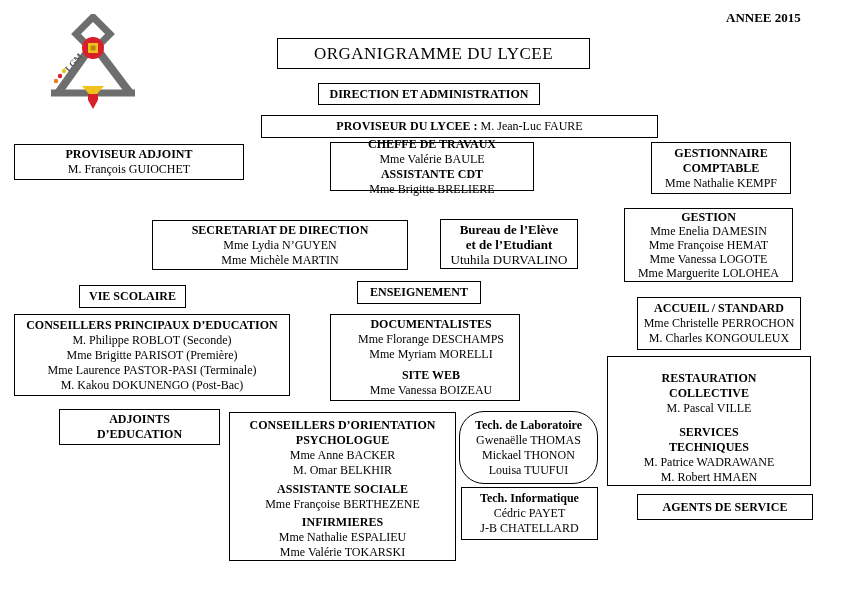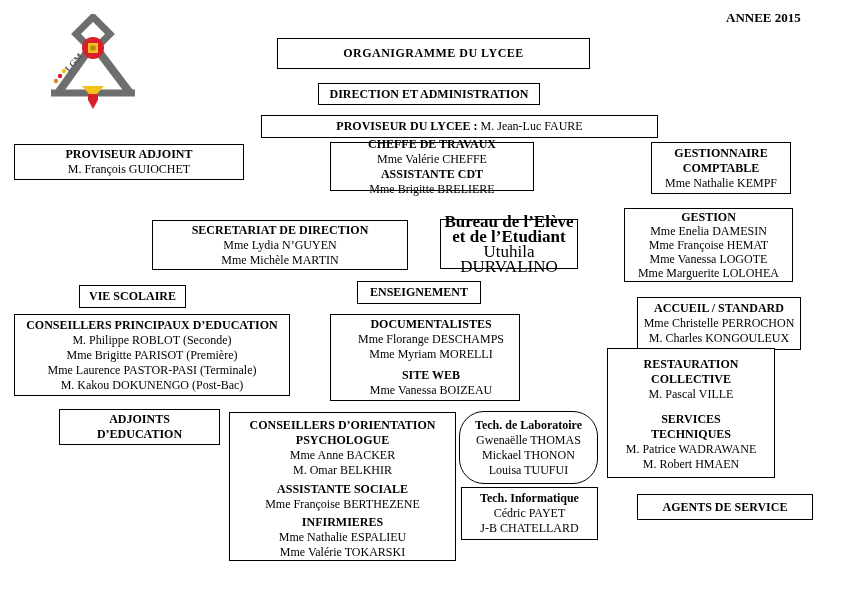--- a/index.html
+++ b/index.html
@@ -20,21 +20,21 @@
     display:flex;
     flex-direction:column;
     justify-content:center;
     font-size:12px;
     line-height:15px;
   }
   .box .b{font-weight:bold;}
   .gap6{height:6px;}
   .gap10{height:10px;}
   #main-title{
-    font-size:12px;font-weight:bold;letter-spacing:0.5px;
+    font-size:17px;font-weight:normal;letter-spacing:0.5px;
   }
   #year{
     position:absolute;top:10px;left:726px;
     font-size:13px;font-weight:bold;
   }
   #logo{position:absolute;left:38px;top:14px;}
 </style>
 </head>
 <body>
 
@@ -83,38 +83,38 @@
     </div>
   </div>
 
   <div class="box" style="left:14px;top:144px;width:230px;height:36px;align-items:center;">
     <div class="b">PROVISEUR ADJOINT</div>
     <div>M. François GUIOCHET</div>
   </div>
 
   <div class="box" style="left:318px;top:142px;width:204px;height:49px;margin-left:12px;">
     <div class="b">CHEFFE DE TRAVAUX</div>
-    <div>Mme Valérie CHEFFE</div>
+    <div>Mme Valérie BAULE</div>
     <div class="b">ASSISTANTE CDT</div>
     <div>Mme Brigitte BRELIERE</div>
   </div>
 
   <div class="box" style="left:651px;top:142px;width:140px;height:52px;">
     <div class="b">GESTIONNAIRE</div>
     <div class="b">COMPTABLE</div>
     <div>Mme Nathalie KEMPF</div>
   </div>
 
   <div class="box" style="left:152px;top:220px;width:256px;height:50px;">
     <div class="b">SECRETARIAT DE DIRECTION</div>
     <div>Mme Lydia N’GUYEN</div>
     <div>Mme Michèle MARTIN</div>
   </div>
 
-  <div class="box" style="left:440px;top:219px;width:138px;height:50px;font-size:17px;line-height:15px;">
+  <div class="box" style="left:440px;top:219px;width:138px;height:50px;font-size:13px;line-height:15px;">
     <div class="b">Bureau de l’Elève</div>
     <div class="b">et de l’Etudiant</div>
     <div>Utuhila DURVALINO</div>
   </div>
 
   <div class="box" style="left:624px;top:208px;width:169px;height:74px;line-height:14px;">
     <div class="b">GESTION</div>
     <div>Mme Enelia DAMESIN</div>
     <div>Mme Françoise HEMAT</div>
     <div>Mme Vanessa LOGOTE</div>
@@ -145,21 +145,21 @@
     <div class="b">SITE WEB</div>
     <div>Mme Vanessa BOIZEAU</div>
   </div>
 
   <div class="box" style="left:637px;top:297px;width:164px;height:53px;">
     <div class="b">ACCUEIL / STANDARD</div>
     <div>Mme Christelle PERROCHON</div>
     <div>M. Charles KONGOULEUX</div>
   </div>
 
-  <div class="box" style="left:607px;top:348px;width:168px;height:130px;justify-content:flex-start;padding-top:8px;">
+  <div class="box" style="left:607px;top:356px;width:204px;height:130px;justify-content:flex-start;padding-top:14px;">
     <div class="b">RESTAURATION</div>
     <div class="b">COLLECTIVE</div>
     <div>M. Pascal VILLE</div>
     <div class="gap10"></div>
     <div class="b">SERVICES</div>
     <div class="b">TECHNIQUES</div>
     <div>M. Patrice WADRAWANE</div>
     <div>M. Robert HMAEN</div>
   </div>
 

